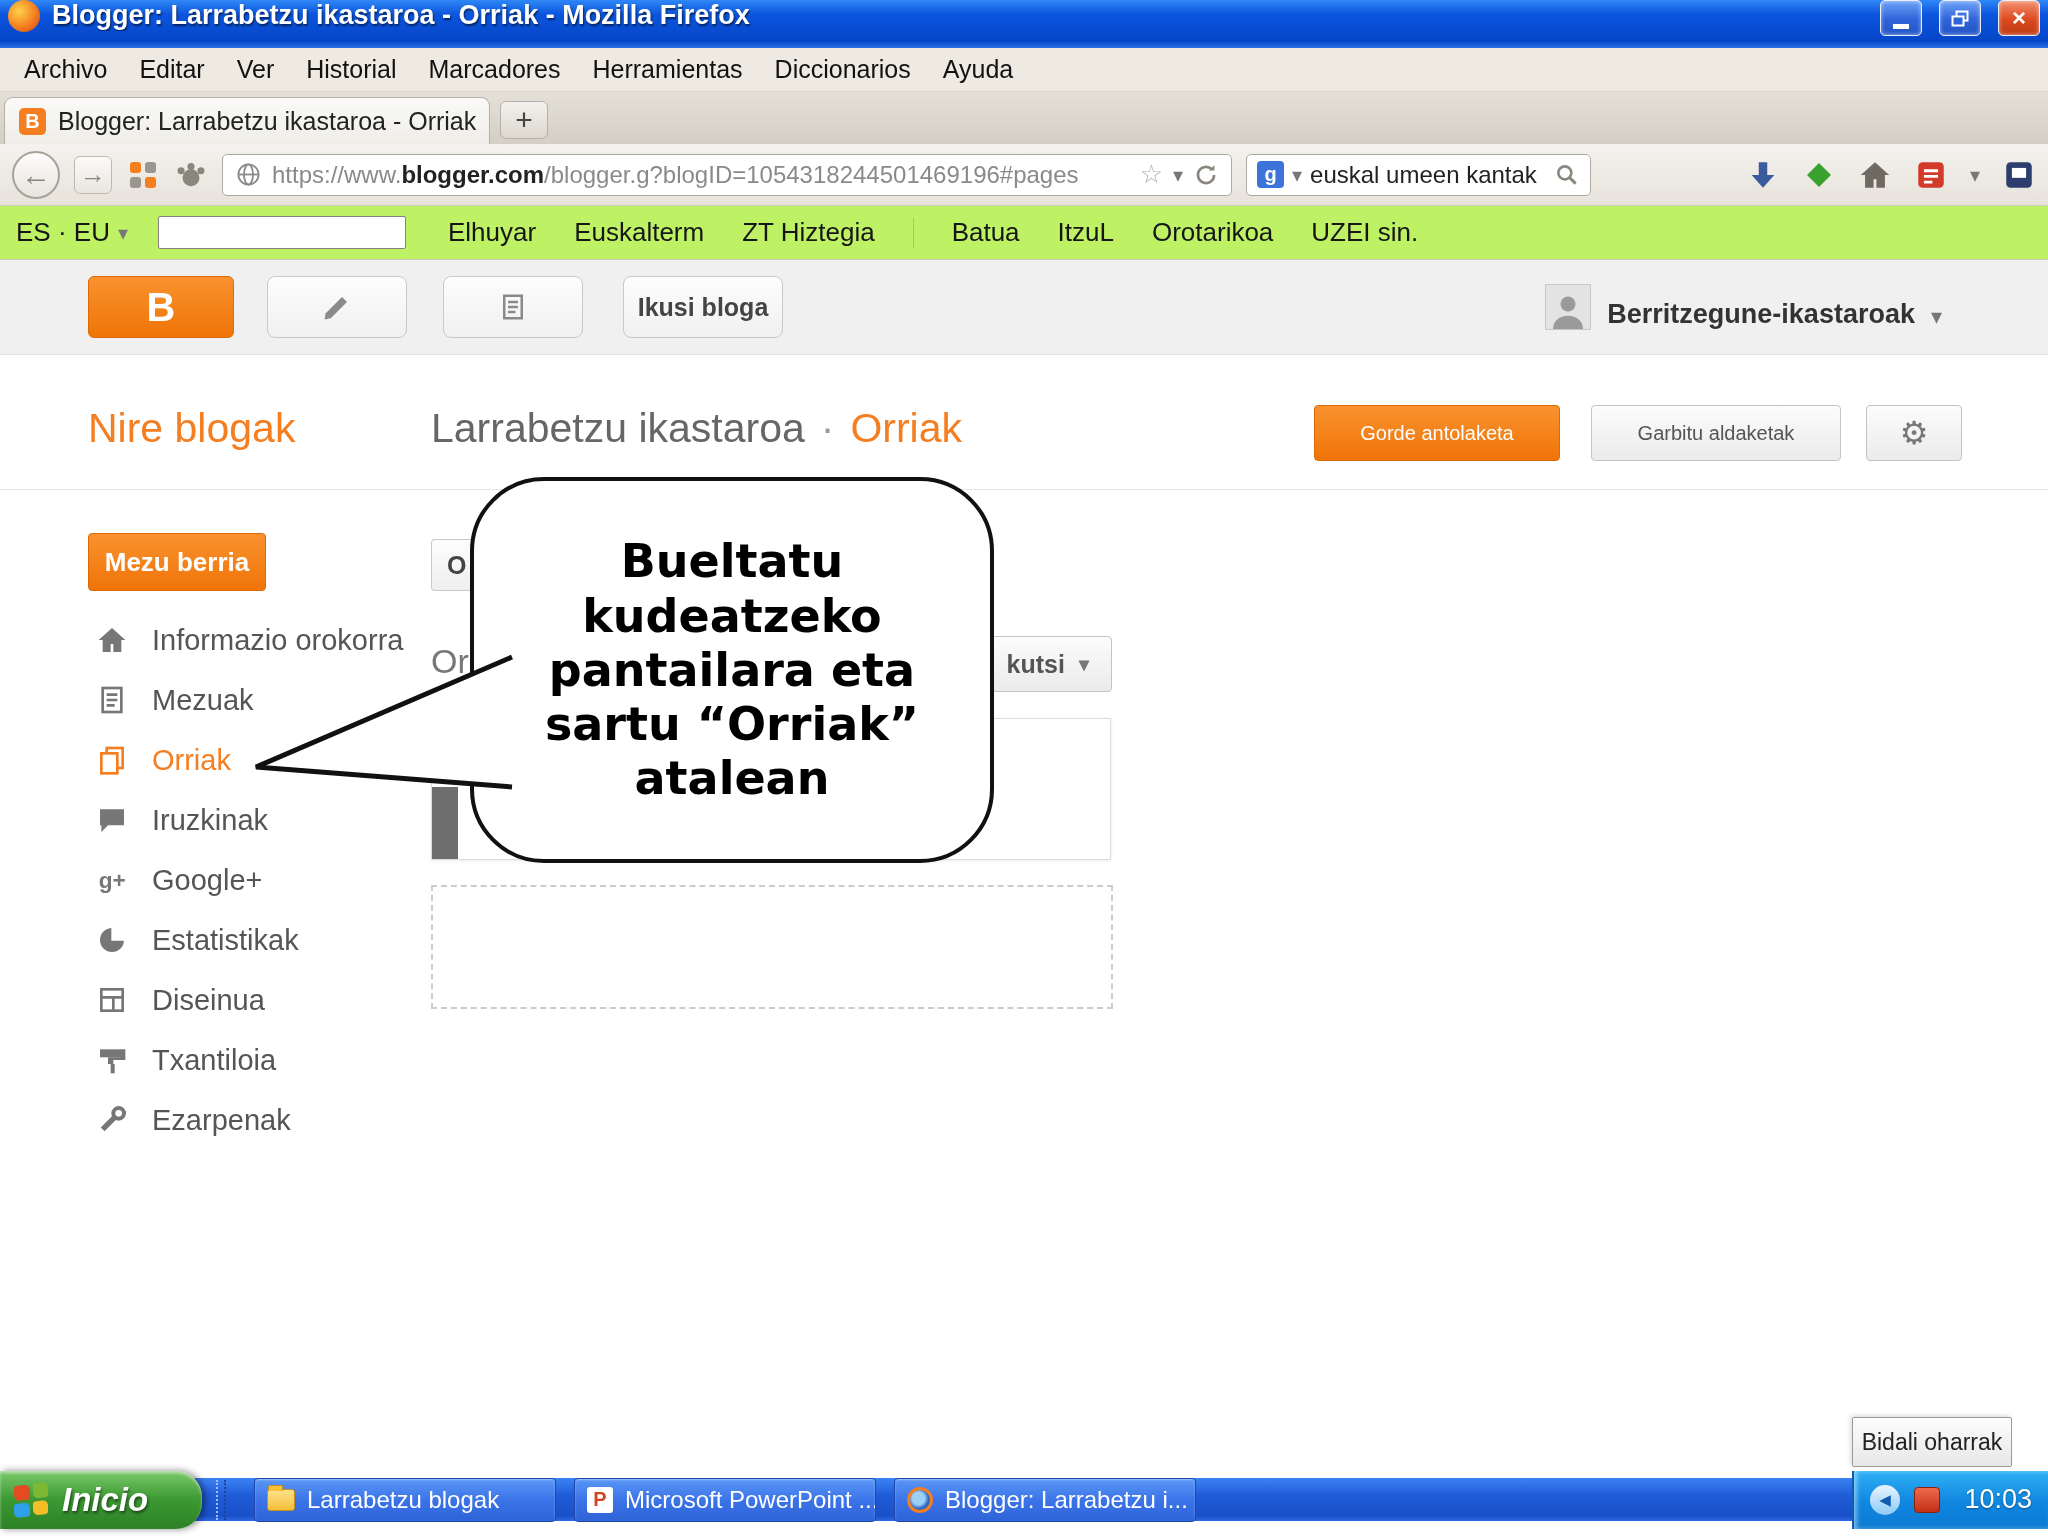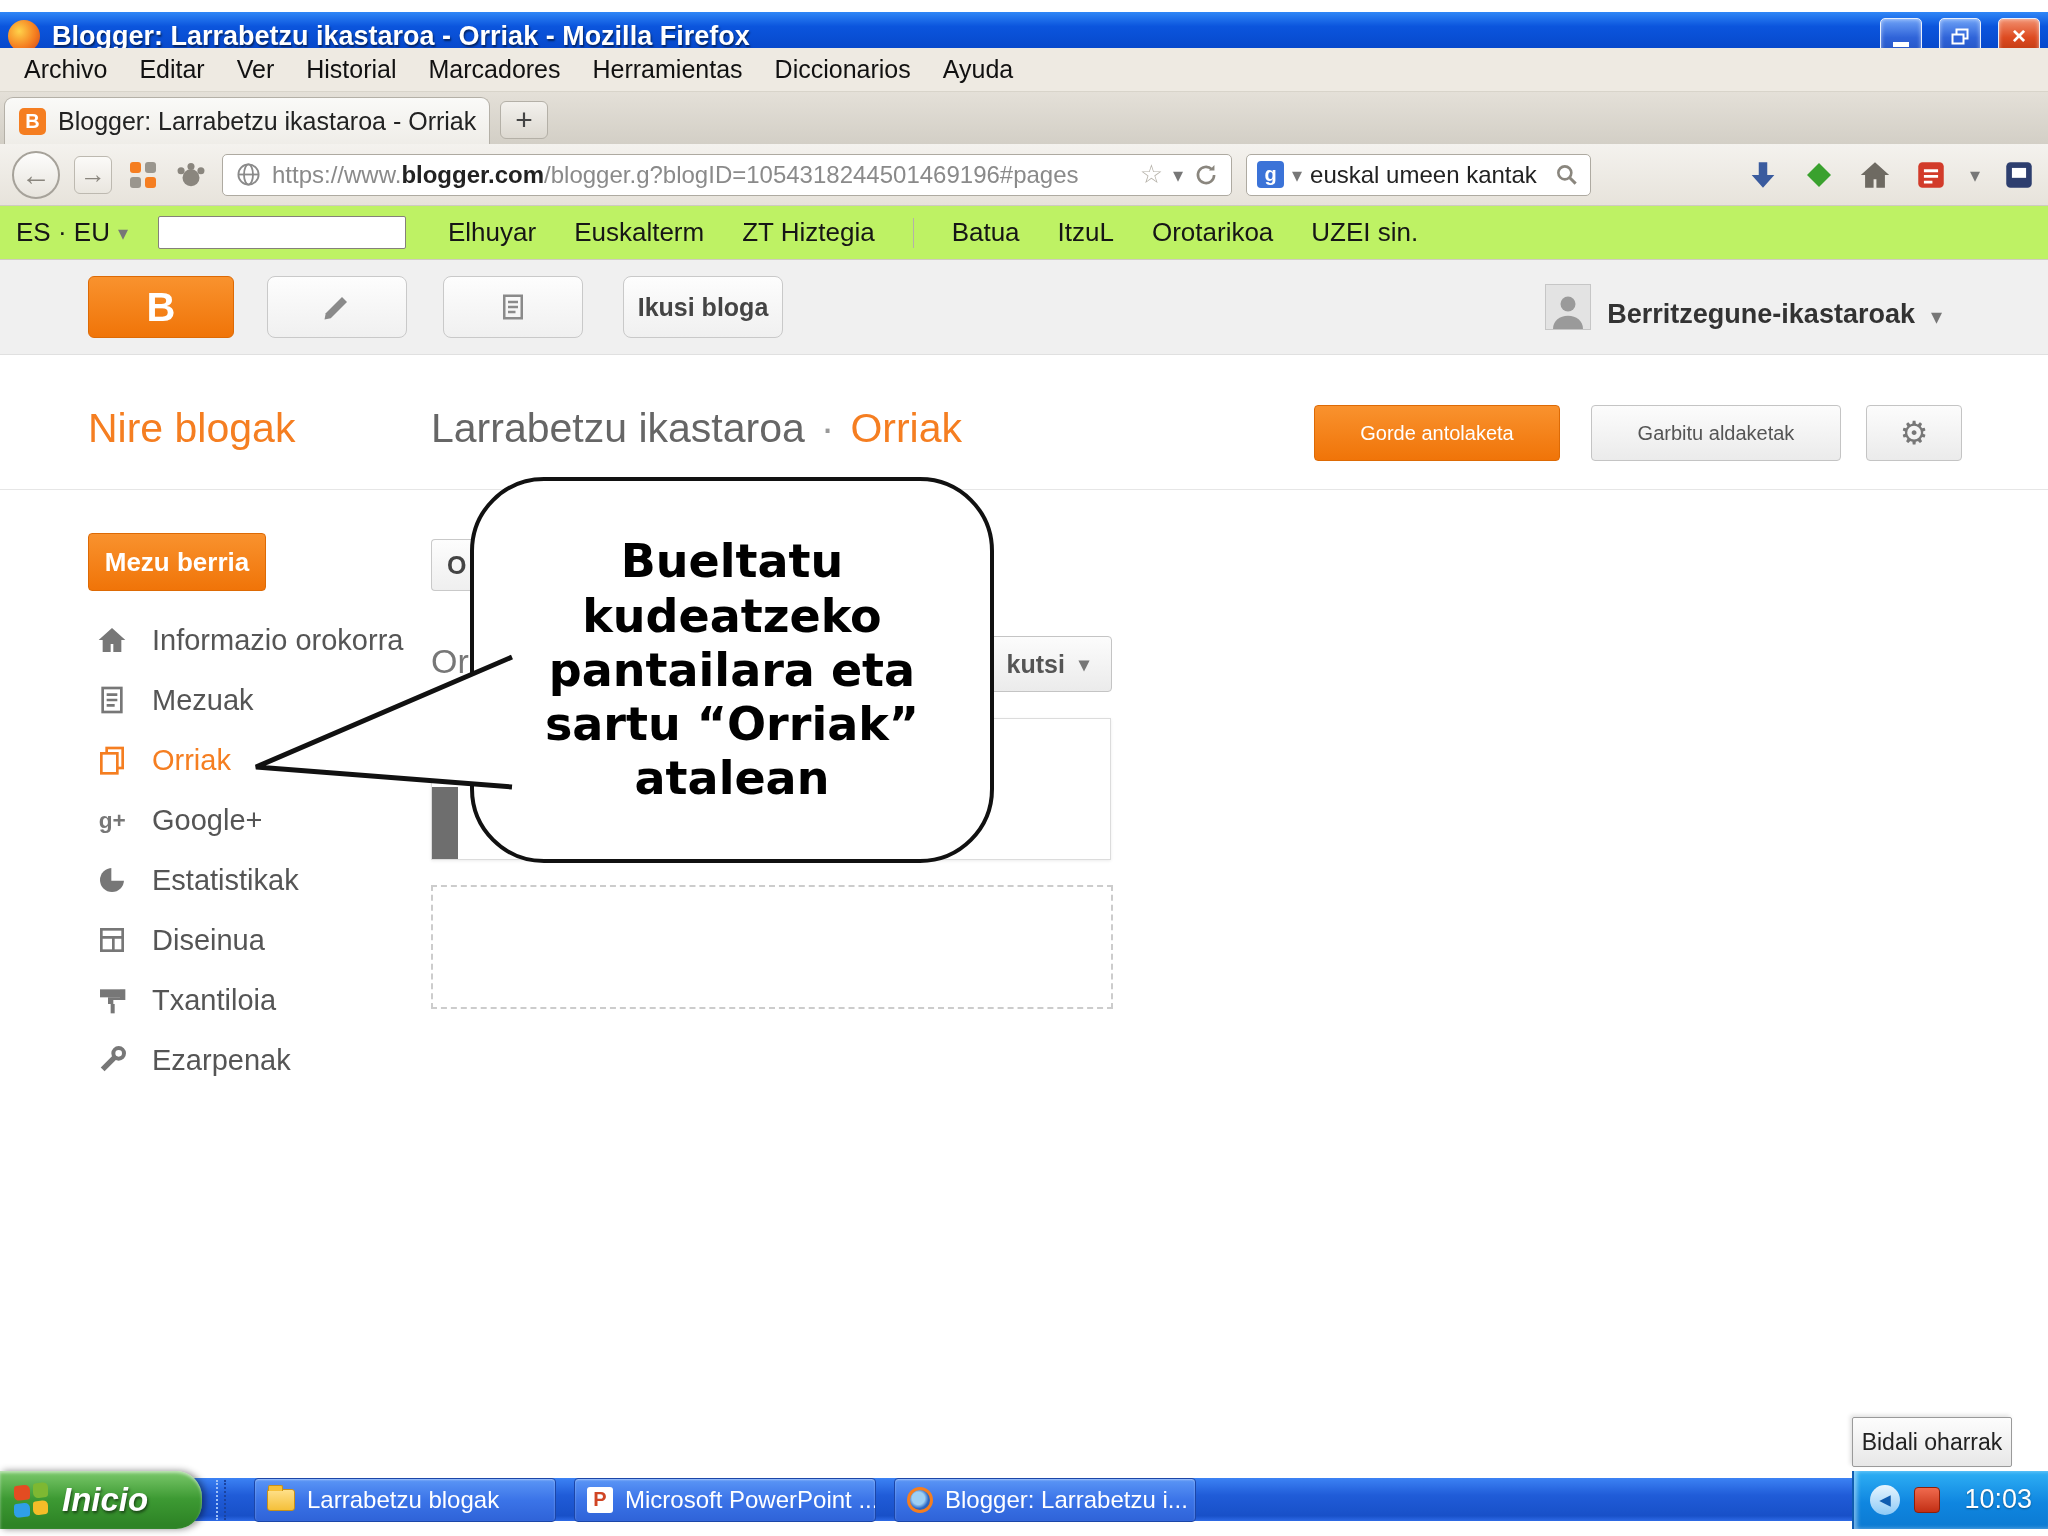--- a/index.html
+++ b/index.html
@@ -2,21 +2,21 @@
 <html><head>
 <meta charset="utf-8">
 <style>
   *{margin:0;padding:0;box-sizing:border-box;}
   html,body{width:2048px;height:1536px;}
   body{font-family:"Liberation Sans",sans-serif;background:#000;}
   .screen{position:relative;width:2048px;height:1536px;overflow:hidden;background:#fff;}
   .row{position:absolute;left:0;right:0;}
 
   
-  .titlebar{top:0;height:48px;background:linear-gradient(#3087f7,#0b55dd 30%,#0646c8 85%,#2a70e8);display:flex;align-items:center;padding:0 8px;gap:12px;margin-top:12px;}
+  .titlebar{top:0;height:48px;background:linear-gradient(#3087f7,#0b55dd 30%,#0646c8 85%,#2a70e8);display:flex;align-items:flex-start;padding:0 8px;gap:12px;}
   .ff-icon{width:32px;height:32px;border-radius:50%;background:radial-gradient(circle at 35% 35%,#ffd24a,#f57e20 55%,#c8401a);flex:none;}
   .titlebar-title{color:#fff;font-weight:bold;font-size:27px;text-shadow:1px 2px 2px rgba(0,0,0,.55);flex:1;white-space:nowrap;overflow:hidden;}
   .winbtn{width:42px;height:36px;border-radius:5px;border:1px solid #e9f0fc;display:flex;align-items:center;justify-content:center;color:#fff;font-weight:bold;font-size:24px;background:linear-gradient(#6ea2f7,#2f63d8 55%,#2454c4);box-shadow:inset 0 0 4px rgba(255,255,255,.6);margin-left:5px;cursor:pointer;}
   .winbtn.close{background:linear-gradient(#f2906f,#dd4a20 55%,#bd3a12);}
   .min-glyph{display:block;width:16px;height:5px;background:#fff;margin-top:16px;}
 
   
   .menubar{top:48px;height:44px;background:#eeeae2;border-bottom:1px solid #d8d4ca;display:flex;align-items:center;padding:0 8px;}
   .menu-item{padding:7px 16px;font-size:25px;color:#111;cursor:default;}
 
@@ -296,20 +296,26 @@
         <svg class="side-icon" viewBox="0 0 24 24">
             <g fill="none" stroke="#f57e21" stroke-width="2">
               <rect x="8" y="3" width="12" height="15"></rect>
               <rect x="4" y="7" width="12" height="15" fill="#fff"></rect>
             </g>
           </svg>
         <span>Orriak</span>
       </li>
       <li class="side-item">
         <svg class="side-icon" viewBox="0 0 24 24">
+            <path d="M3 4h18v12H9l-5 5v-5H3z" fill="#777"></path>
+          </svg>
+        <span>Iruzkinak</span>
+      </li>
+      <li class="side-item">
+        <svg class="side-icon" viewBox="0 0 24 24">
             <text x="2" y="18" font-size="17" font-weight="bold" fill="#777" font-family="Liberation Sans, sans-serif">g+</text>
           </svg>
         <span>Google+</span>
       </li>
       <li class="side-item">
         <svg class="side-icon" viewBox="0 0 24 24">
             <circle cx="12" cy="12" r="9" fill="#777"></circle>
             <path d="M12 12V1.5A10.5 10.5 0 0 1 22.5 12z" fill="#fff" stroke="#fff"></path>
           </svg>
         <span>Estatistikak</span>

